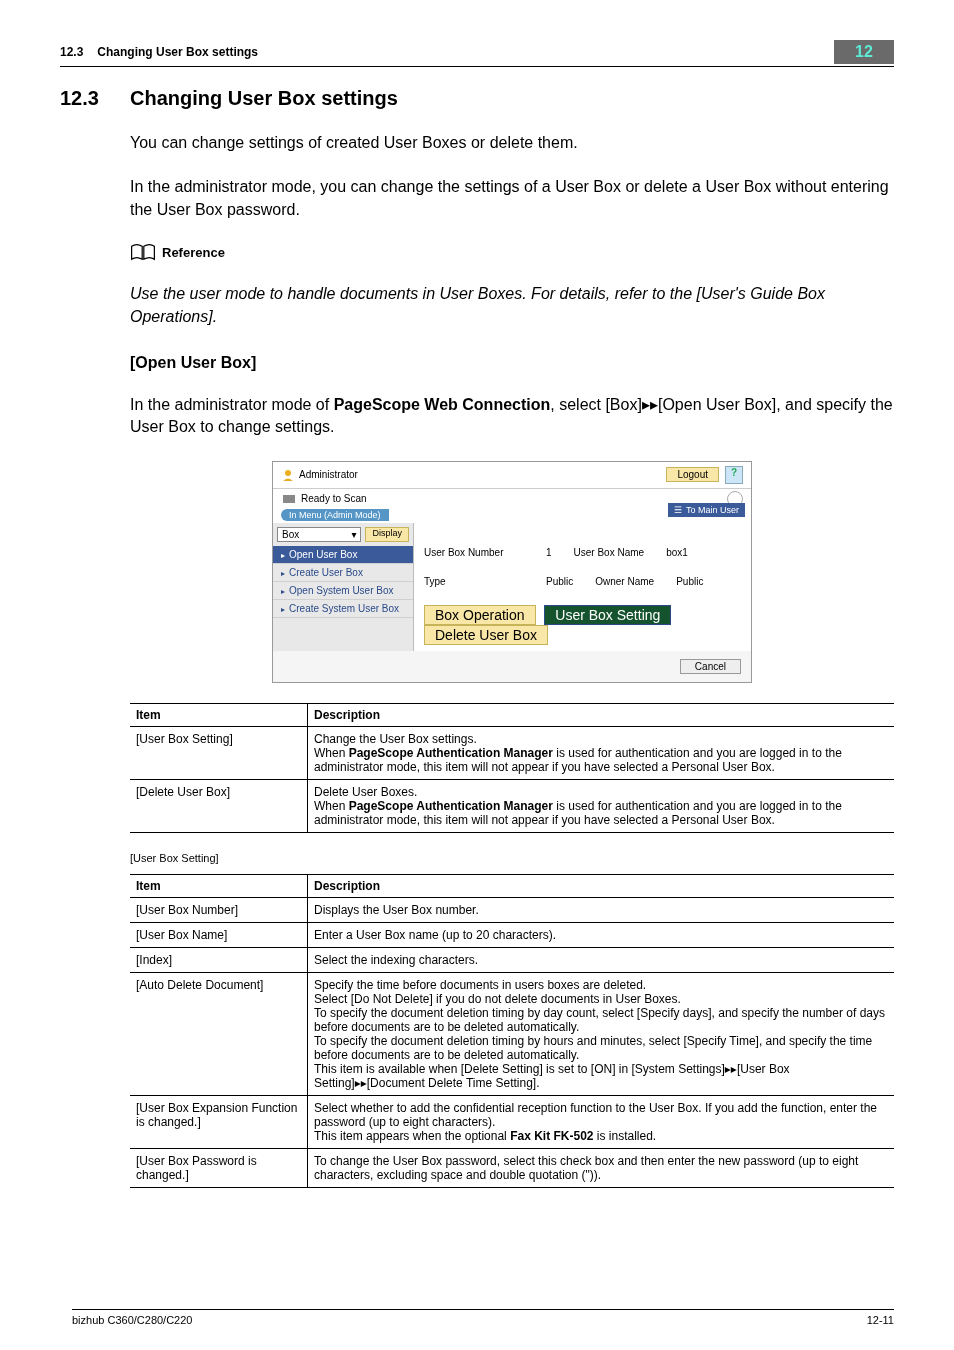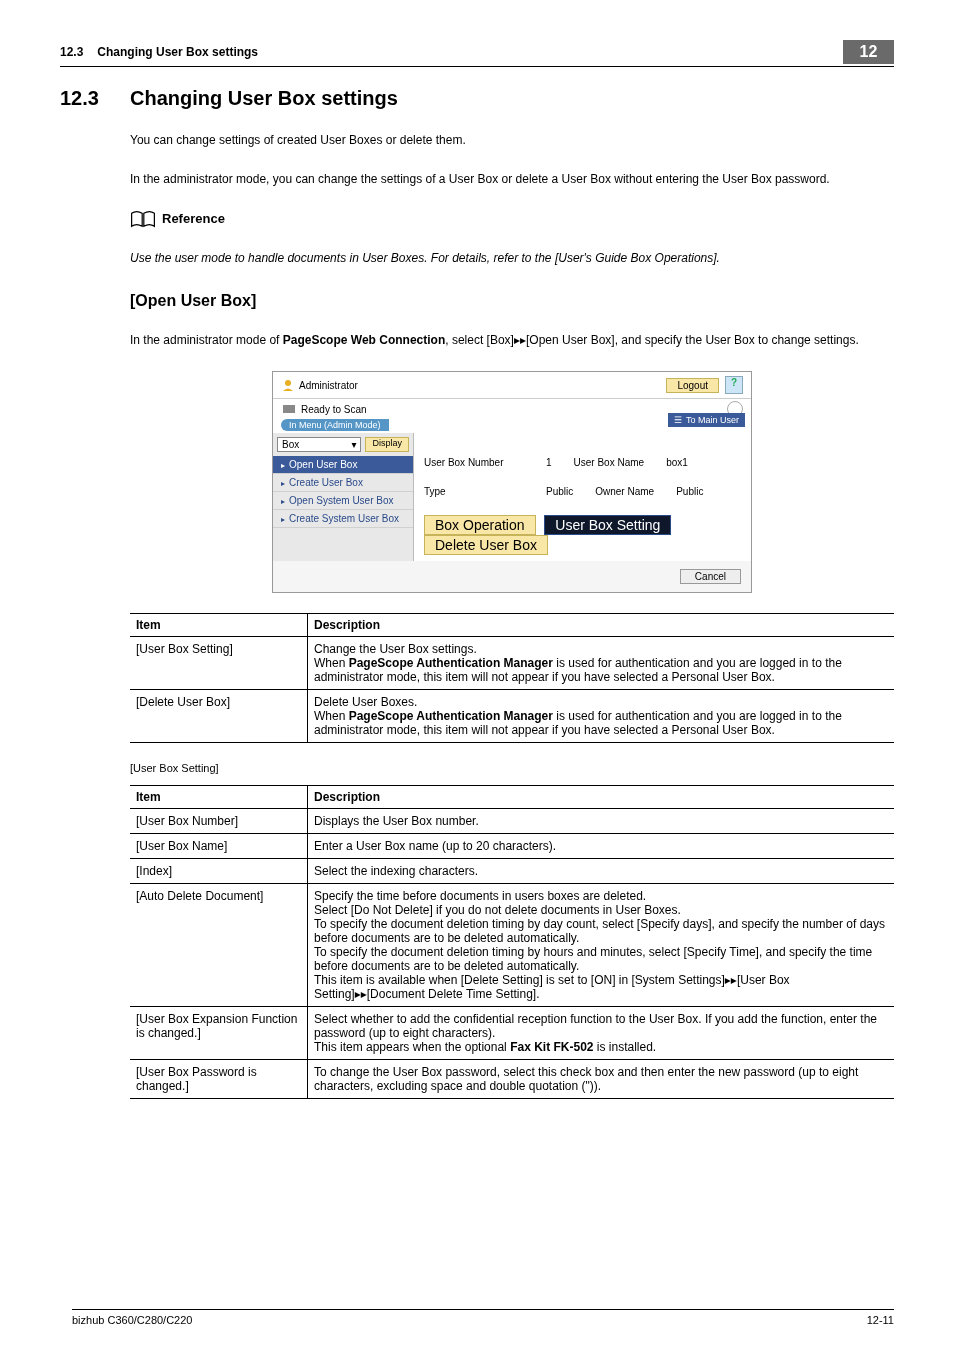--- a/index.html
+++ b/index.html
@@ -20,29 +20,29 @@
   .top-bar {
     display: flex;
     align-items: center;
     border-bottom: 1px solid #000;
     padding-bottom: 2px;
     margin-bottom: 20px;
   }
   .top-bar .sec-num { font-weight: bold; font-size: 12px; margin-right: 14px; }
   .top-bar .sec-title { font-weight: bold; font-size: 12px; flex: 1; }
   .top-bar .chapnum-box {
-    width: 51px; height: 24px; background: #6a6a6a; color: #ffffff;
+    width: 60px; height: 24px; background: #6a6a6a; color: #5eead4;
     display: flex; align-items: center; justify-content: center;
     font-size: 16px; font-weight: bold;
   }
   .h1line { display: flex; align-items: baseline; margin-bottom: 10px; }
   .h1num { font-size: 20px; font-weight: bold; width: 70px; }
   .h1title { font-size: 20px; font-weight: bold; }
   .indent { margin-left: 70px; }
-  p { margin: 22px 0; line-height: 1.4; font-size: 12px; }
+  p { margin: 22px 0; line-height: 1.4; font-size: 16px; }
   .ref-row { display: flex; align-items: center; margin-top: 14px; margin-bottom: 2px; }
   .ref-icon { width: 26px; height: 18px; margin-right: 6px; }
   .ref-label { font-weight: bold; font-size: 13px; }
   .italic { font-style: italic; }
   .h2 { font-size: 16px; font-weight: bold; margin-top: 26px; margin-bottom: 8px; }
   .screenshot {
     width: 480px; margin: 12px auto 20px auto; border: none;
   }
   
   .ss-outer { border:1px solid #999; background:#f5f5f5; font-size:10px; }
@@ -62,21 +62,21 @@
   .ss-nav ul { list-style:none; margin:0; padding:0;border-radius:31px;}
   .ss-nav li { padding:3px 8px; border-bottom:1px solid #d0d0d0; font-size:10px; color:#2a4a8a; position:relative;}
   .ss-nav li.active { background:#3a5a9a; color:#fff;}
   .ss-nav li::before{content:"▸"; font-size:8px; margin-right:4px; color:inherit;}
   .ss-main { flex:1; background:#fff; padding:6px 10px; position:relative;}
   .ss-mainmenu { position:absolute; top:-20px; right:6px; background:#3a5a9a; color:#fff; padding:2px 6px; font-size:9px; display:flex; align-items:center; gap:4px;}
   .ss-row { display:flex; gap:22px; font-size:10px; margin:18px 0;}
   .ss-row span:first-child{ width:100px;}
   .ss-btns { margin-top:6px;}
   .ss-btn { display:inline-block; background:#f9e7a8; border:1px solid #c7b35a; padding:1px 10px; font-size:14px; margin-right:6px;}
-  .ss-btn.blue { background:#0f172a; color:#fff; border-color:#2a4a8a;}
+  .ss-btn.blue { background:#14532d; color:#fff; border-color:#2a4a8a;}
   .ss-foot { text-align:right; padding:10px;}
   .ss-cancel { background:#eee; border:1px solid #999; padding:1px 14px; font-size:10px;}
 
   table.desc {
     width: 100%; border-collapse: collapse; margin: 8px 0 18px 0;
     font-size: 12px;
   }
   table.desc th {
     text-align: left; font-weight: bold; padding: 4px 6px;
     border-top: 1.5px solid #000; border-bottom: 1px solid #000;

